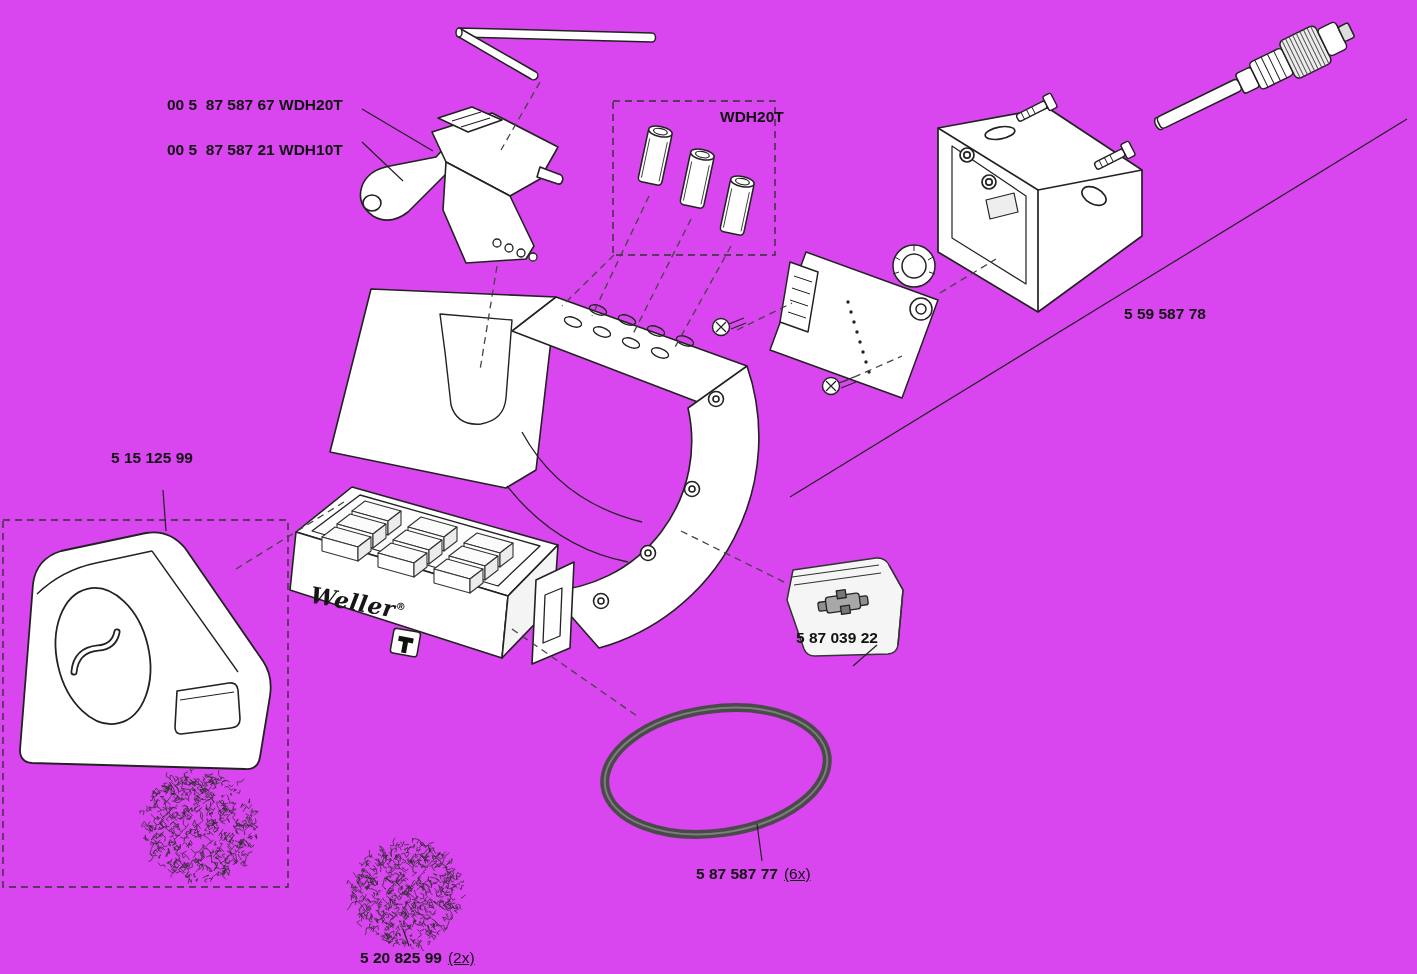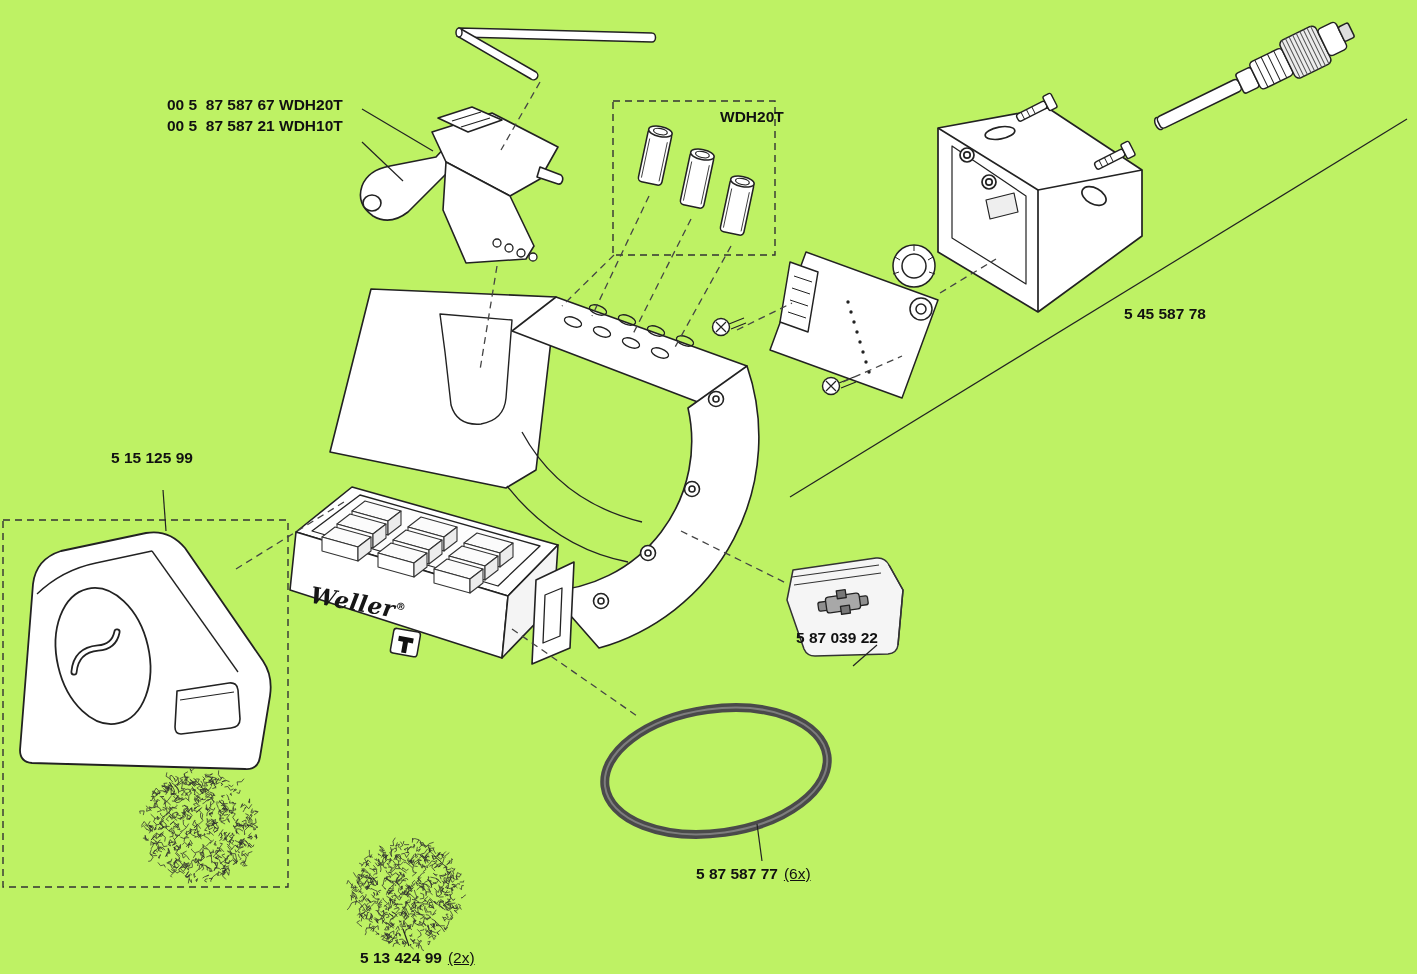--- a/index.html
+++ b/index.html
@@ -1,16 +1,16 @@
 <!DOCTYPE html>
 <html><head>
 <meta charset="utf-8">
 <style>
   html,body{margin:0;padding:0;background:#fff;}
-  .canvas{position:relative;width:1417px;height:974px;background:#bef264;overflow:hidden;
+  .canvas{position:relative;width:1417px;height:974px;background:#d946ef;overflow:hidden;
           font-family:"Liberation Sans",sans-serif;}
   .art{position:absolute;left:0;top:0;}
   .plabel{position:absolute;font:bold 15.5px/1.25 "Liberation Sans",sans-serif;color:#111;white-space:pre;}
   .plabel .qty{font-weight:400;margin-left:6px;text-decoration:underline;}
   .brand{position:absolute;left:310px;top:589px;transform:rotate(10deg);
          font:italic bold 23px "DejaVu Serif",serif;color:#161616;letter-spacing:.5px;}
   .brand sup{font-size:10px;}
 </style>
 </head>
 <body>
@@ -261,23 +261,23 @@
     <path d="M362,109 L433,151"></path>
     <path d="M362,142 L403,181"></path>
     <path d="M163,490 L166,531"></path>
     <path d="M877,645 L853,666"></path>
     <path d="M757,824 L762,861"></path>
     <path d="M403,929 L409,946"></path>
   </g>
 </svg>
 
 <div class="plabel" style="left:167px;top:95px">00 5  87 587 67 WDH20T</div>
-<div class="plabel" style="left:167px;top:116px">00 5  87 587 21 WDH10T</div>
+<div class="plabel" style="left:167px;top:140px">00 5  87 587 21 WDH10T</div>
 <div class="plabel" style="left:720px;top:107px">WDH20T</div>
-<div class="plabel" style="left:1124px;top:304px">5 45 587 78</div>
+<div class="plabel" style="left:1124px;top:304px">5 59 587 78</div>
 <div class="plabel" style="left:111px;top:448px">5 15 125 99</div>
 <div class="plabel" style="left:796px;top:628px">5 87 039 22</div>
 <div class="plabel" style="left:696px;top:864px"><span>5 87 587 77</span><span class="qty">(6x)</span></div>
-<div class="plabel" style="left:360px;top:948px"><span>5 13 424 99</span><span class="qty">(2x)</span></div>
+<div class="plabel" style="left:360px;top:948px"><span>5 20 825 99</span><span class="qty">(2x)</span></div>
 
 <div class="brand"><span>Weller</span><sup>®</sup></div>
 
 </div>
 
 </body></html>

